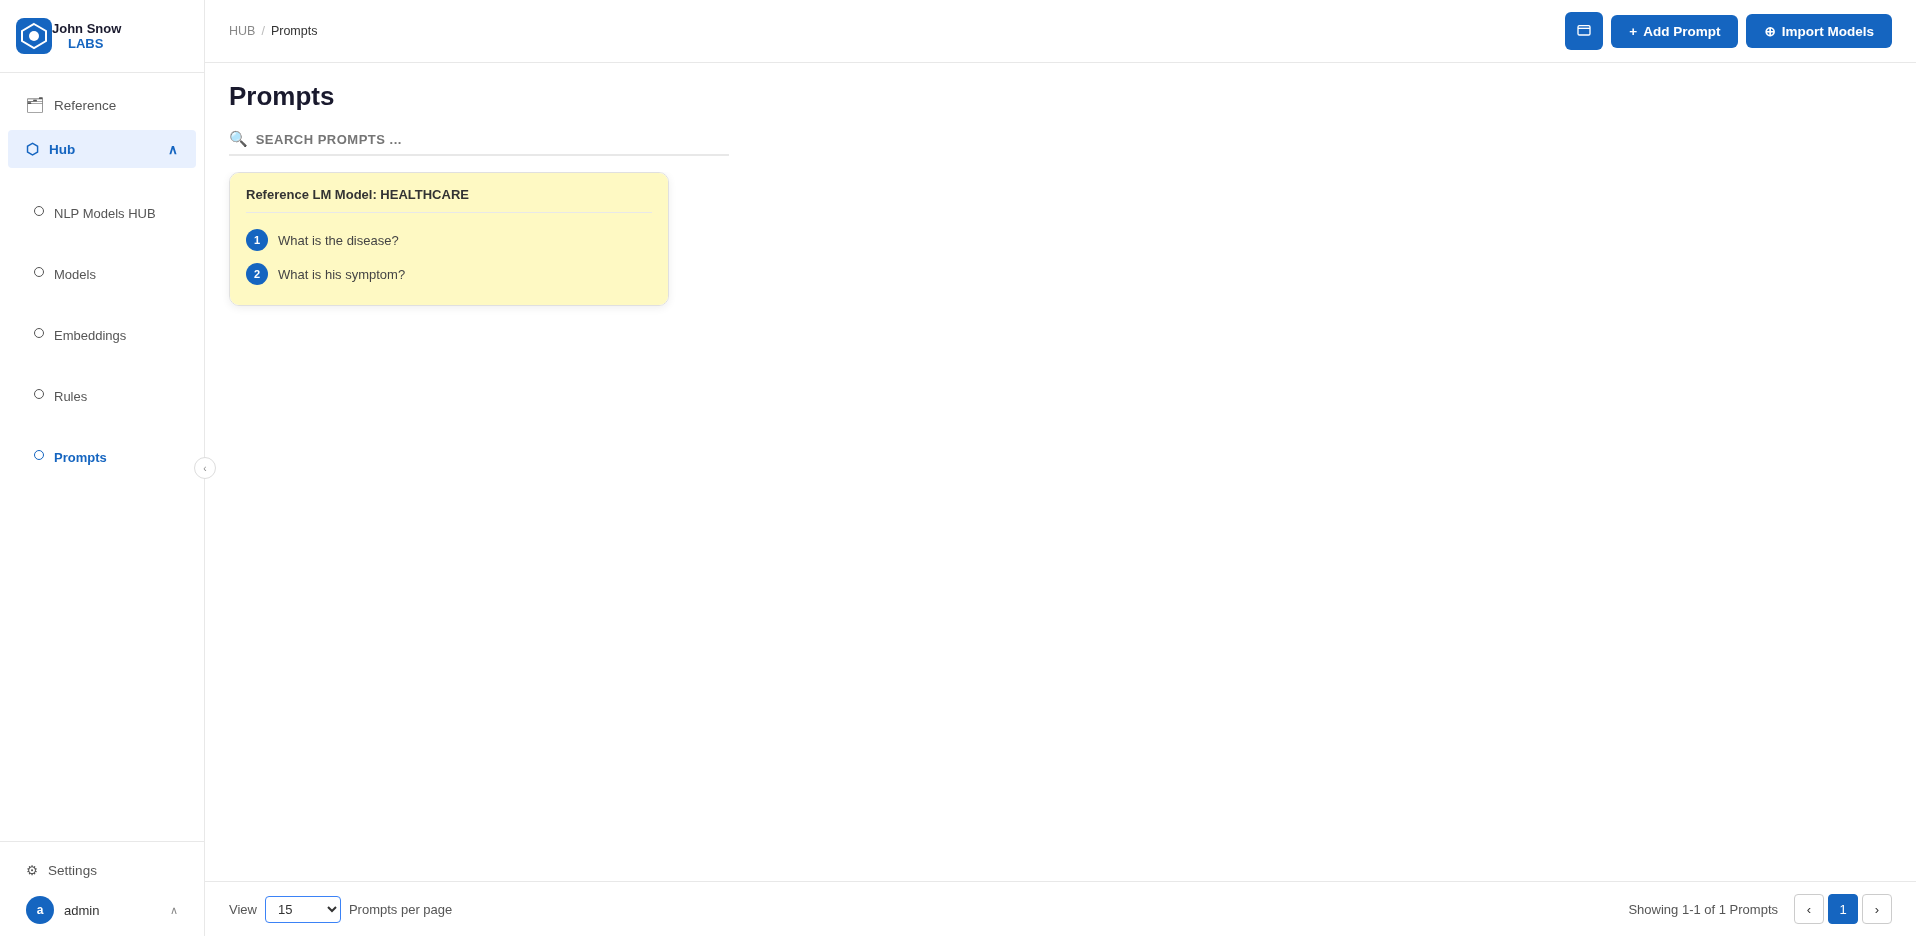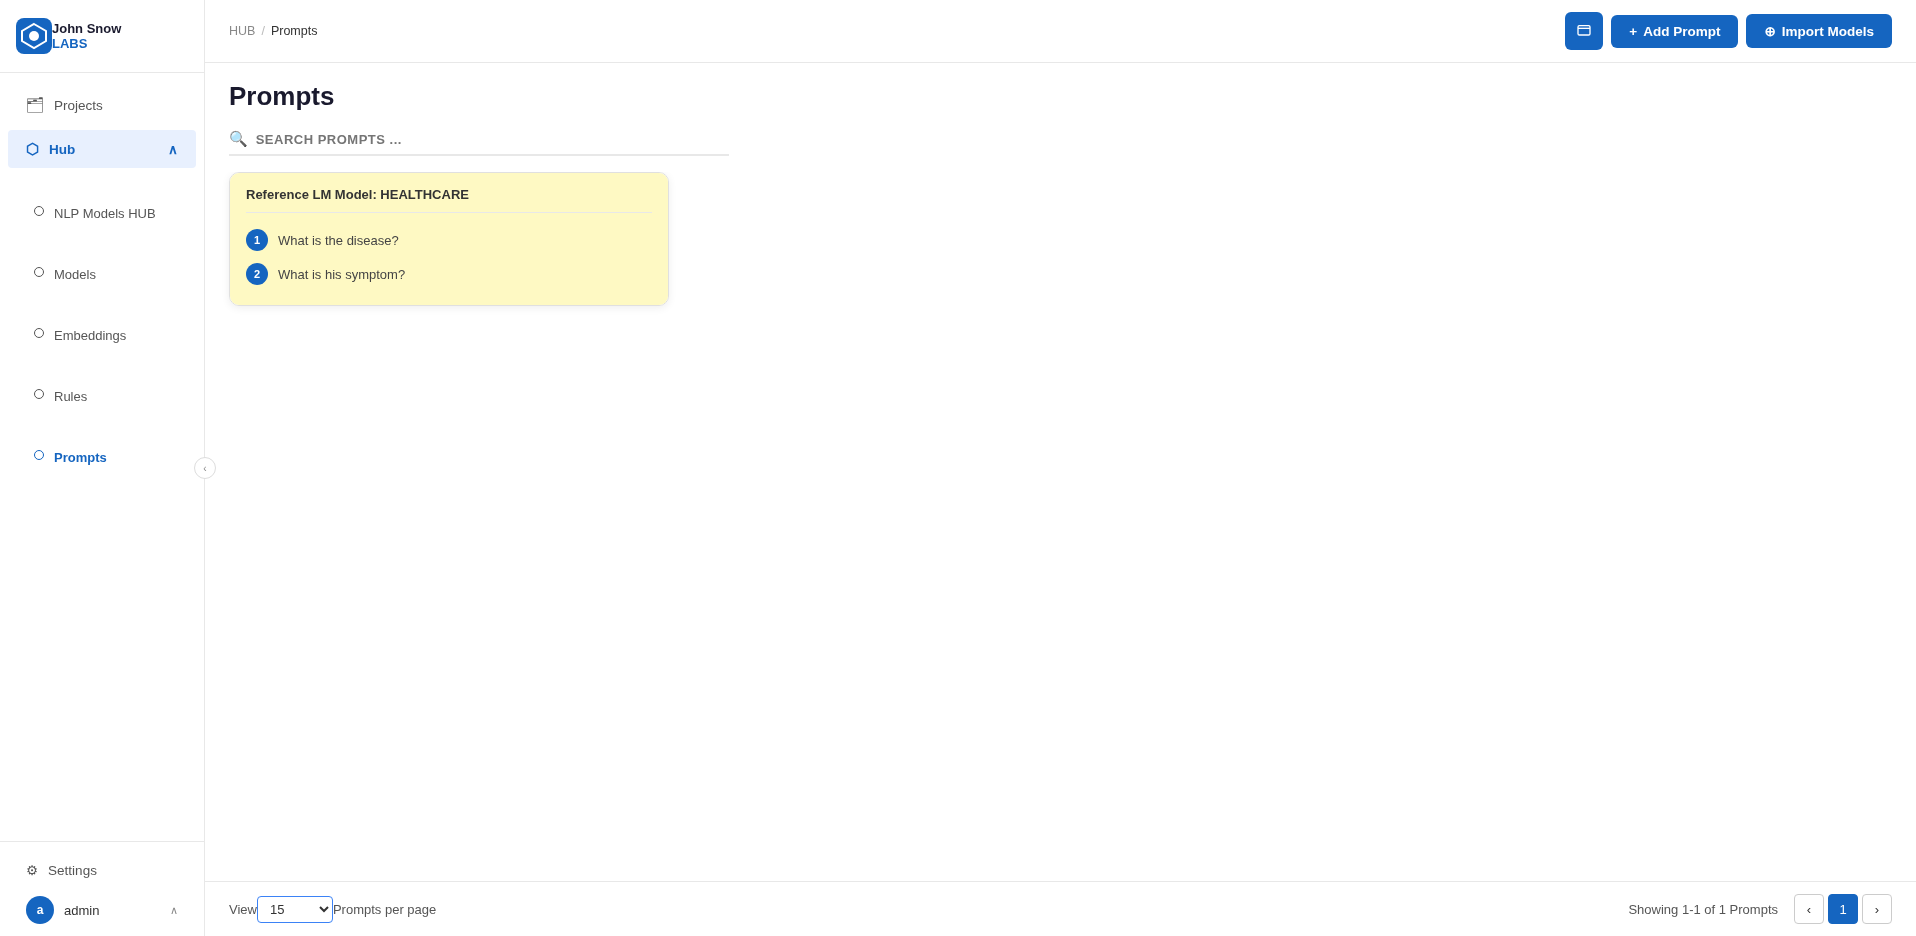--- a/index.html
+++ b/index.html
@@ -348,20 +348,21 @@
       display: flex;
       align-items: center;
       justify-content: space-between;
       padding: 12px 24px;
       border-top: 1px solid #e8e8e8;
       background: #fff;
     }
     .view-section {
       display: flex;
       align-items: center;
+      gap: 8px;
       font-size: 13px;
       color: #555;
     }
     .per-page-select {
       border: 1px solid #3b82f6;
       border-radius: 4px;
       padding: 4px 24px 4px 8px;
       font-size: 13px;
       color: #333;
       appearance: auto;
@@ -397,28 +398,28 @@
 
 <div class="sidebar">
   <div class="sidebar-logo">
     <svg class="logo-icon" viewBox="0 0 36 36" fill="none" xmlns="http://www.w3.org/2000/svg">
       <rect width="36" height="36" rx="8" fill="#1565c0"></rect>
       <path d="M18 6 L30 13 L30 23 L18 30 L6 23 L6 13 Z" fill="none" stroke="white" stroke-width="2"></path>
       <circle cx="18" cy="18" r="5" fill="white"></circle>
     </svg>
     <div>
       <div style="font-size:13px;font-weight:700;color:#1a1a2e;">John Snow</div>
-      <div style="font-size:13px;font-weight:700;color:#1565c0;">LABS</div>
+      <div style="font-size:13px;font-weight:700;color:#1565c0;padding-left:16px;">LABS</div>
     </div>
   </div>
 
   <div class="sidebar-nav">
     <div class="nav-item">
       <span class="nav-icon">🗂</span>
-      <span>Projects</span>
+      <span>Reference</span>
     </div>
 
     <div class="hub-section">
       <div class="hub-header">
         <div style="display:flex;align-items:center;gap:10px;">
           <span class="nav-icon">⬡</span>
           <span>Hub</span>
         </div>
         <span>∧</span>
       </div>

